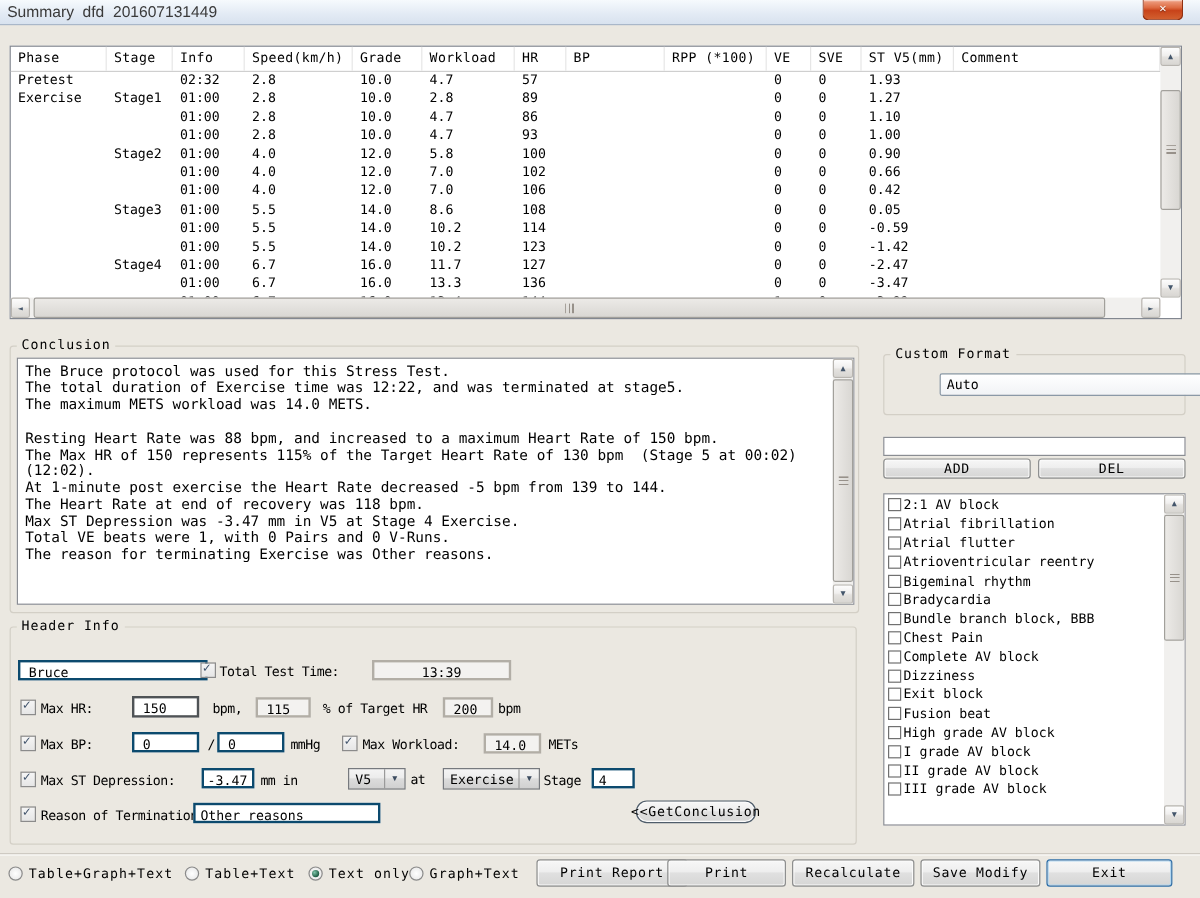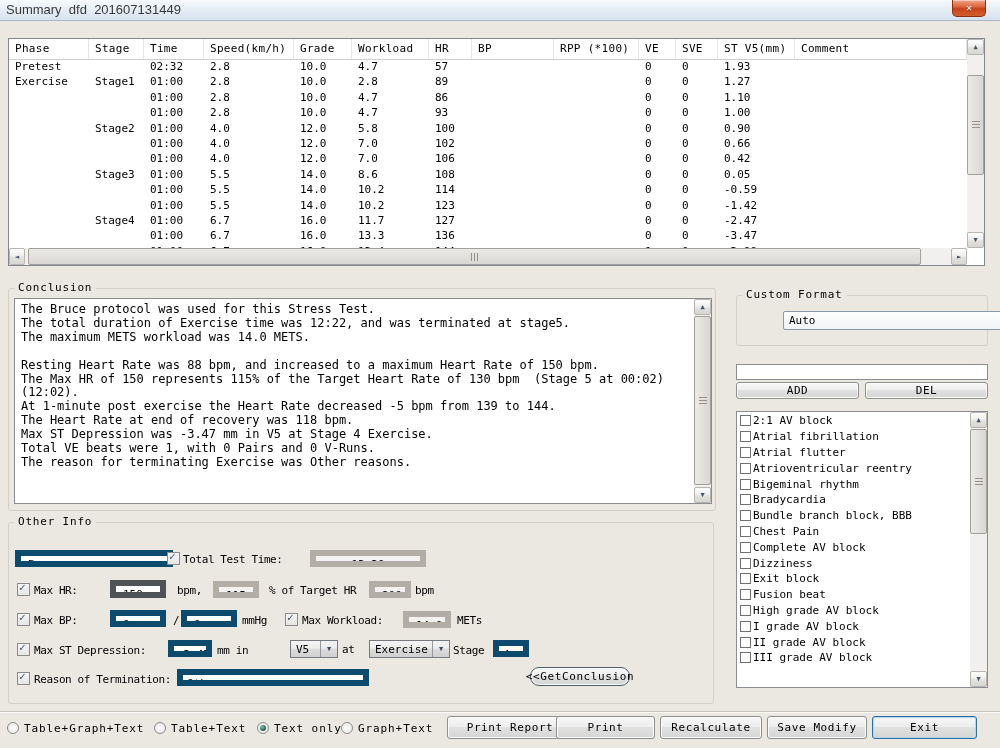--- a/index.html
+++ b/index.html
@@ -18,21 +18,21 @@
     text-shadow:0 1px 1px rgba(0,0,0,.45);box-shadow:inset 0 1px 0 rgba(255,255,255,.45);cursor:pointer;}
   
   .sunken{background:#fff;border:1px solid #8a8d93;box-sizing:border-box;}
   .groupbox{border:1px solid #d3cfc6;border-radius:3px;box-sizing:border-box;}
   .glabel{position:absolute;top:-8px;left:5px;background:#ebe8e1;padding:0 4px;letter-spacing:.8px;white-space:pre;}
   .btn{background:linear-gradient(#f7f7f7,#eeeeee 45%,#e0e0e0 50%,#d6d6d5);
     border:1px solid #8e8f8f;border-radius:3px;box-sizing:border-box;
     display:flex;align-items:center;justify-content:center;letter-spacing:.6px;cursor:pointer;
     box-shadow:inset 0 0 0 1px #fbfbfb;}
   .btn.default{border-color:#2f6fa8;box-shadow:inset 0 0 0 1px #b3d7f0;}
-  .field{background:#fff;border:6px solid #0c4a6e;box-sizing:border-box;line-height:15px;
+  .field{background:#fff;border:2px solid #0c4a6e;box-sizing:border-box;line-height:15px;
     padding:1px 0 0 7px;white-space:pre;overflow:hidden;}
   .field.ro{background:#f3f2f0;border-color:#b2aea6;}
   .field.focusd{border-color:#4f5356;}
   .field.center{text-align:center;padding-left:0;}
   .flabel{letter-spacing:-0.4px;white-space:pre;}
   
   .cb{width:13px;height:13px;box-sizing:border-box;border:1px solid #8b8b8b;
       background:linear-gradient(#f5f5f5,#e6e6e6);position:absolute;cursor:pointer;}
   .cb .tick{position:absolute;left:1px;top:-3px;font-size:11px;font-weight:bold;color:#40536b;}
   .radio{width:12px;height:12px;border-radius:50%;border:1px solid #8b8b8b;box-sizing:border-box;
@@ -94,21 +94,21 @@
   <span class="title">Summary  dfd  201607131449</span>
   <div class="close-btn">
     <span>✕</span>
   </div>
 </div>
 
 <div class="abs table-panel">
   <div class="thead">
       <span class="th">Phase</span>
       <span class="th">Stage</span>
-      <span class="th">Time</span>
+      <span class="th">Info</span>
       <span class="th">Speed(km/h)</span>
       <span class="th">Grade</span>
       <span class="th">Workload</span>
       <span class="th">HR</span>
       <span class="th">BP</span>
       <span class="th">RPP (*100)</span>
       <span class="th">VE</span>
       <span class="th">SVE</span>
       <span class="th">ST V5(mm)</span>
       <span class="th">Comment</span>
@@ -402,21 +402,21 @@
     <div class="sb-thumb" style="top:17px;left:0;width:17px;height:105px;">
         <span class="vgrip"></span>
       </div>
     <div class="sb-btn" style="bottom:0;left:0;">
         <span>▼</span>
       </div>
   </div>
 </div>
 
 <div class="abs groupbox hi-group">
-  <span class="glabel">Other Info</span>
+  <span class="glabel">Header Info</span>
 
   <div class="abs field" style="left:6px;top:27px;width:158px;height:17px;">Bruce</div>
   <span class="cb" style="left:158px;top:29px;">
       <span class="tick">✓</span>
     </span>
   <span class="abs flabel" style="left:174px;top:30px;">Total Test Time:</span>
   <div class="abs field ro center" style="left:301px;top:27px;width:116px;height:17px;">13:39</div>
 
   <span class="cb" style="left:8px;top:60px;">
       <span class="tick">✓</span>
@@ -459,21 +459,21 @@
     <span class="ctext">Exercise</span>
     <span class="carrow">▼</span>
   </div>
   <span class="abs flabel" style="left:444px;top:121px;">Stage</span>
   <div class="abs field" style="left:484px;top:117px;width:36px;height:17px;padding-left:4px;">4</div>
 
   <span class="cb" style="left:8px;top:149px;">
       <span class="tick">✓</span>
     </span>
   <span class="abs flabel" style="left:25px;top:150px;">Reason of Termination:</span>
-  <div class="abs field" style="left:168px;top:146px;width:192px;height:17px;padding-left:4px;">Other reasons</div>
+  <div class="abs field" style="left:152px;top:146px;width:156px;height:17px;padding-left:4px;">Other reasons</div>
   <div class="abs btn" style="left:521px;top:144px;width:100px;height:19px;border-radius:9px;border-color:#4f5d6b;">&lt;&lt;GetConclusion</div>
 </div>
 
 <div class="abs footer-divider"></div>
 
 <div class="radio-item" style="left:7px;">
   <span class="radio"></span>
   <span class="rlabel">Table+Graph+Text</span>
 </div>
 <div class="radio-item" style="left:154px;">

